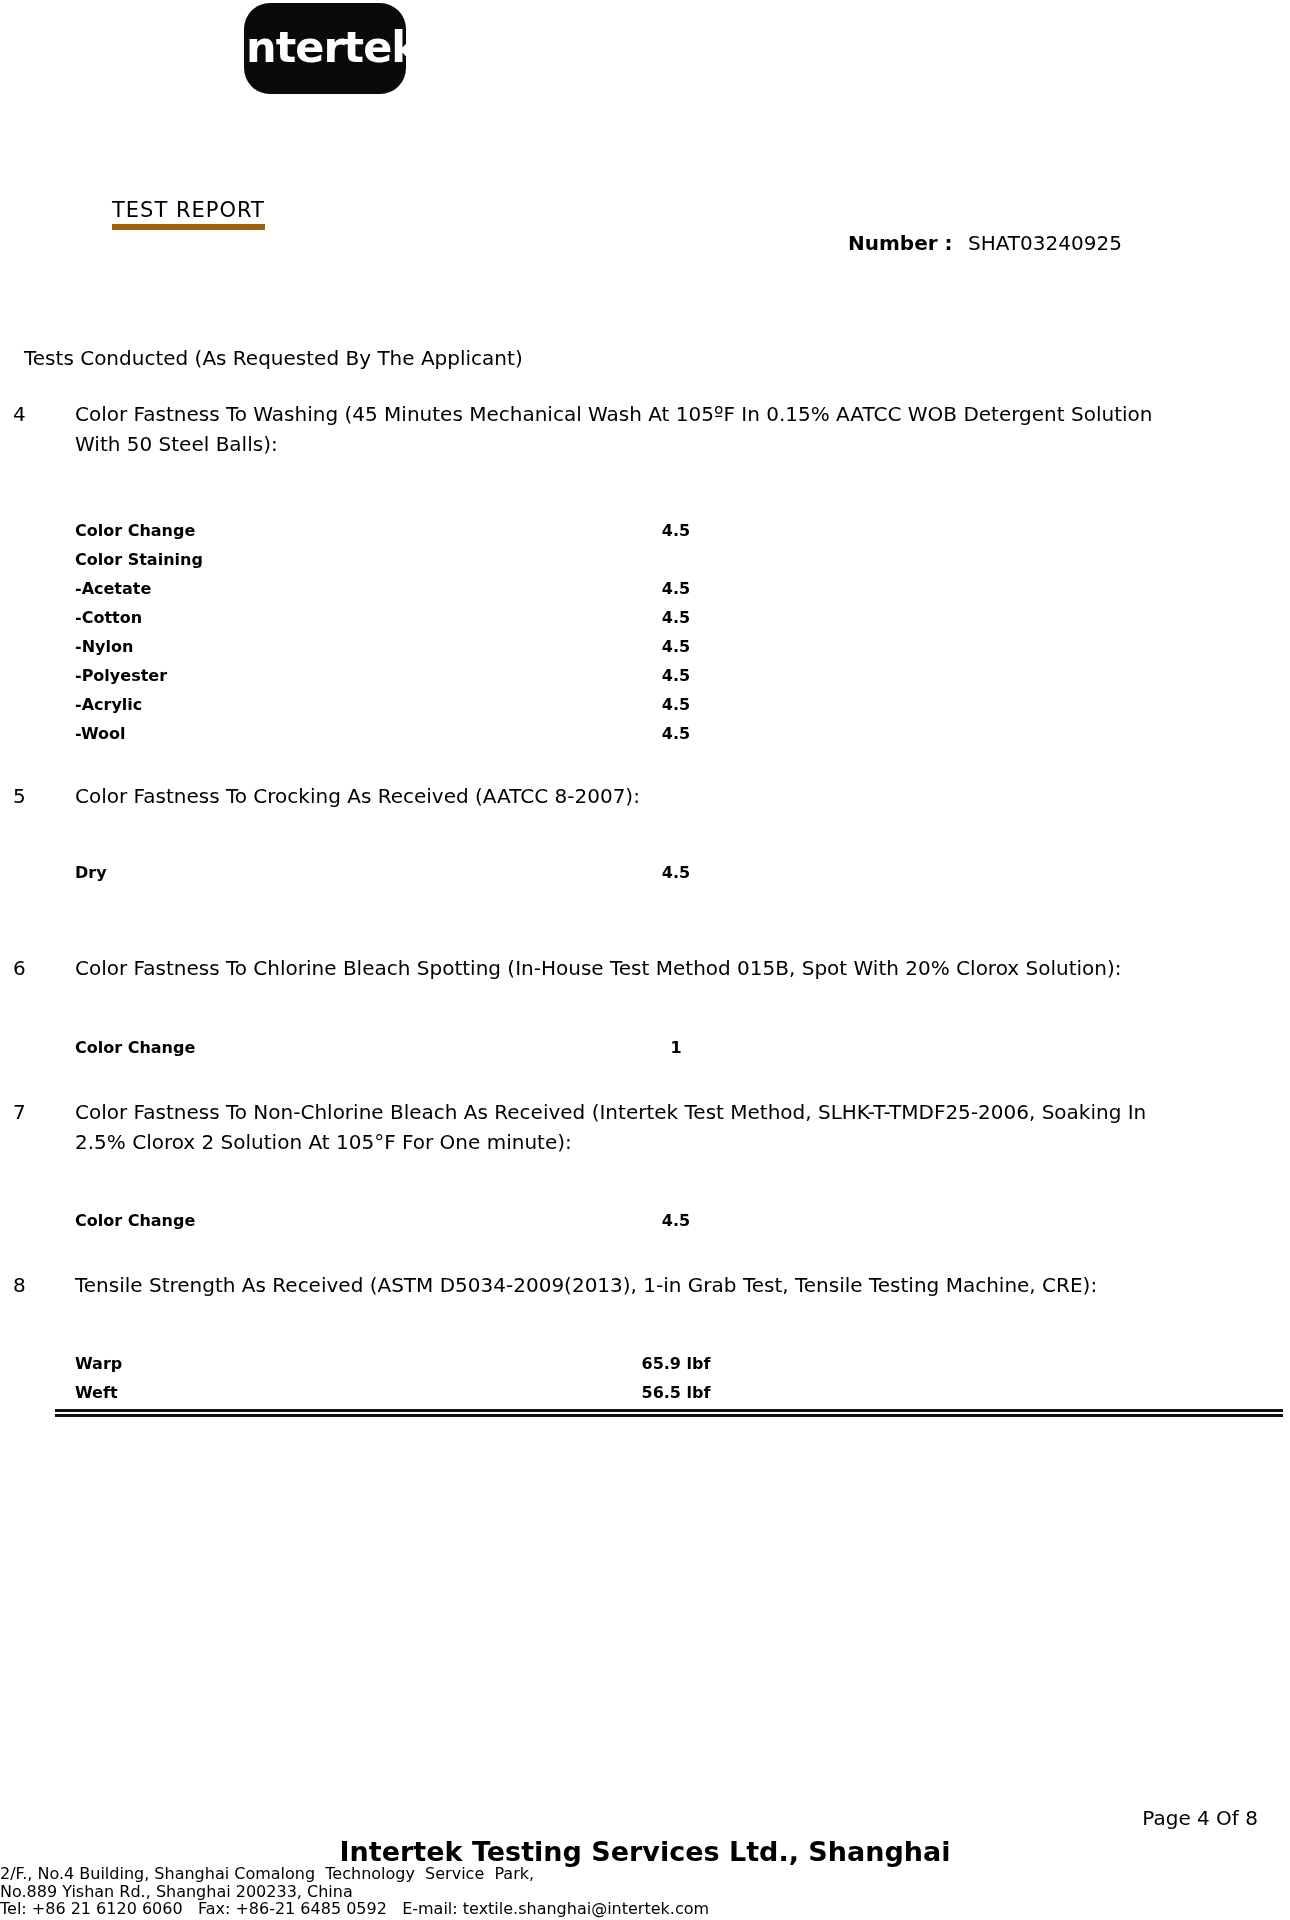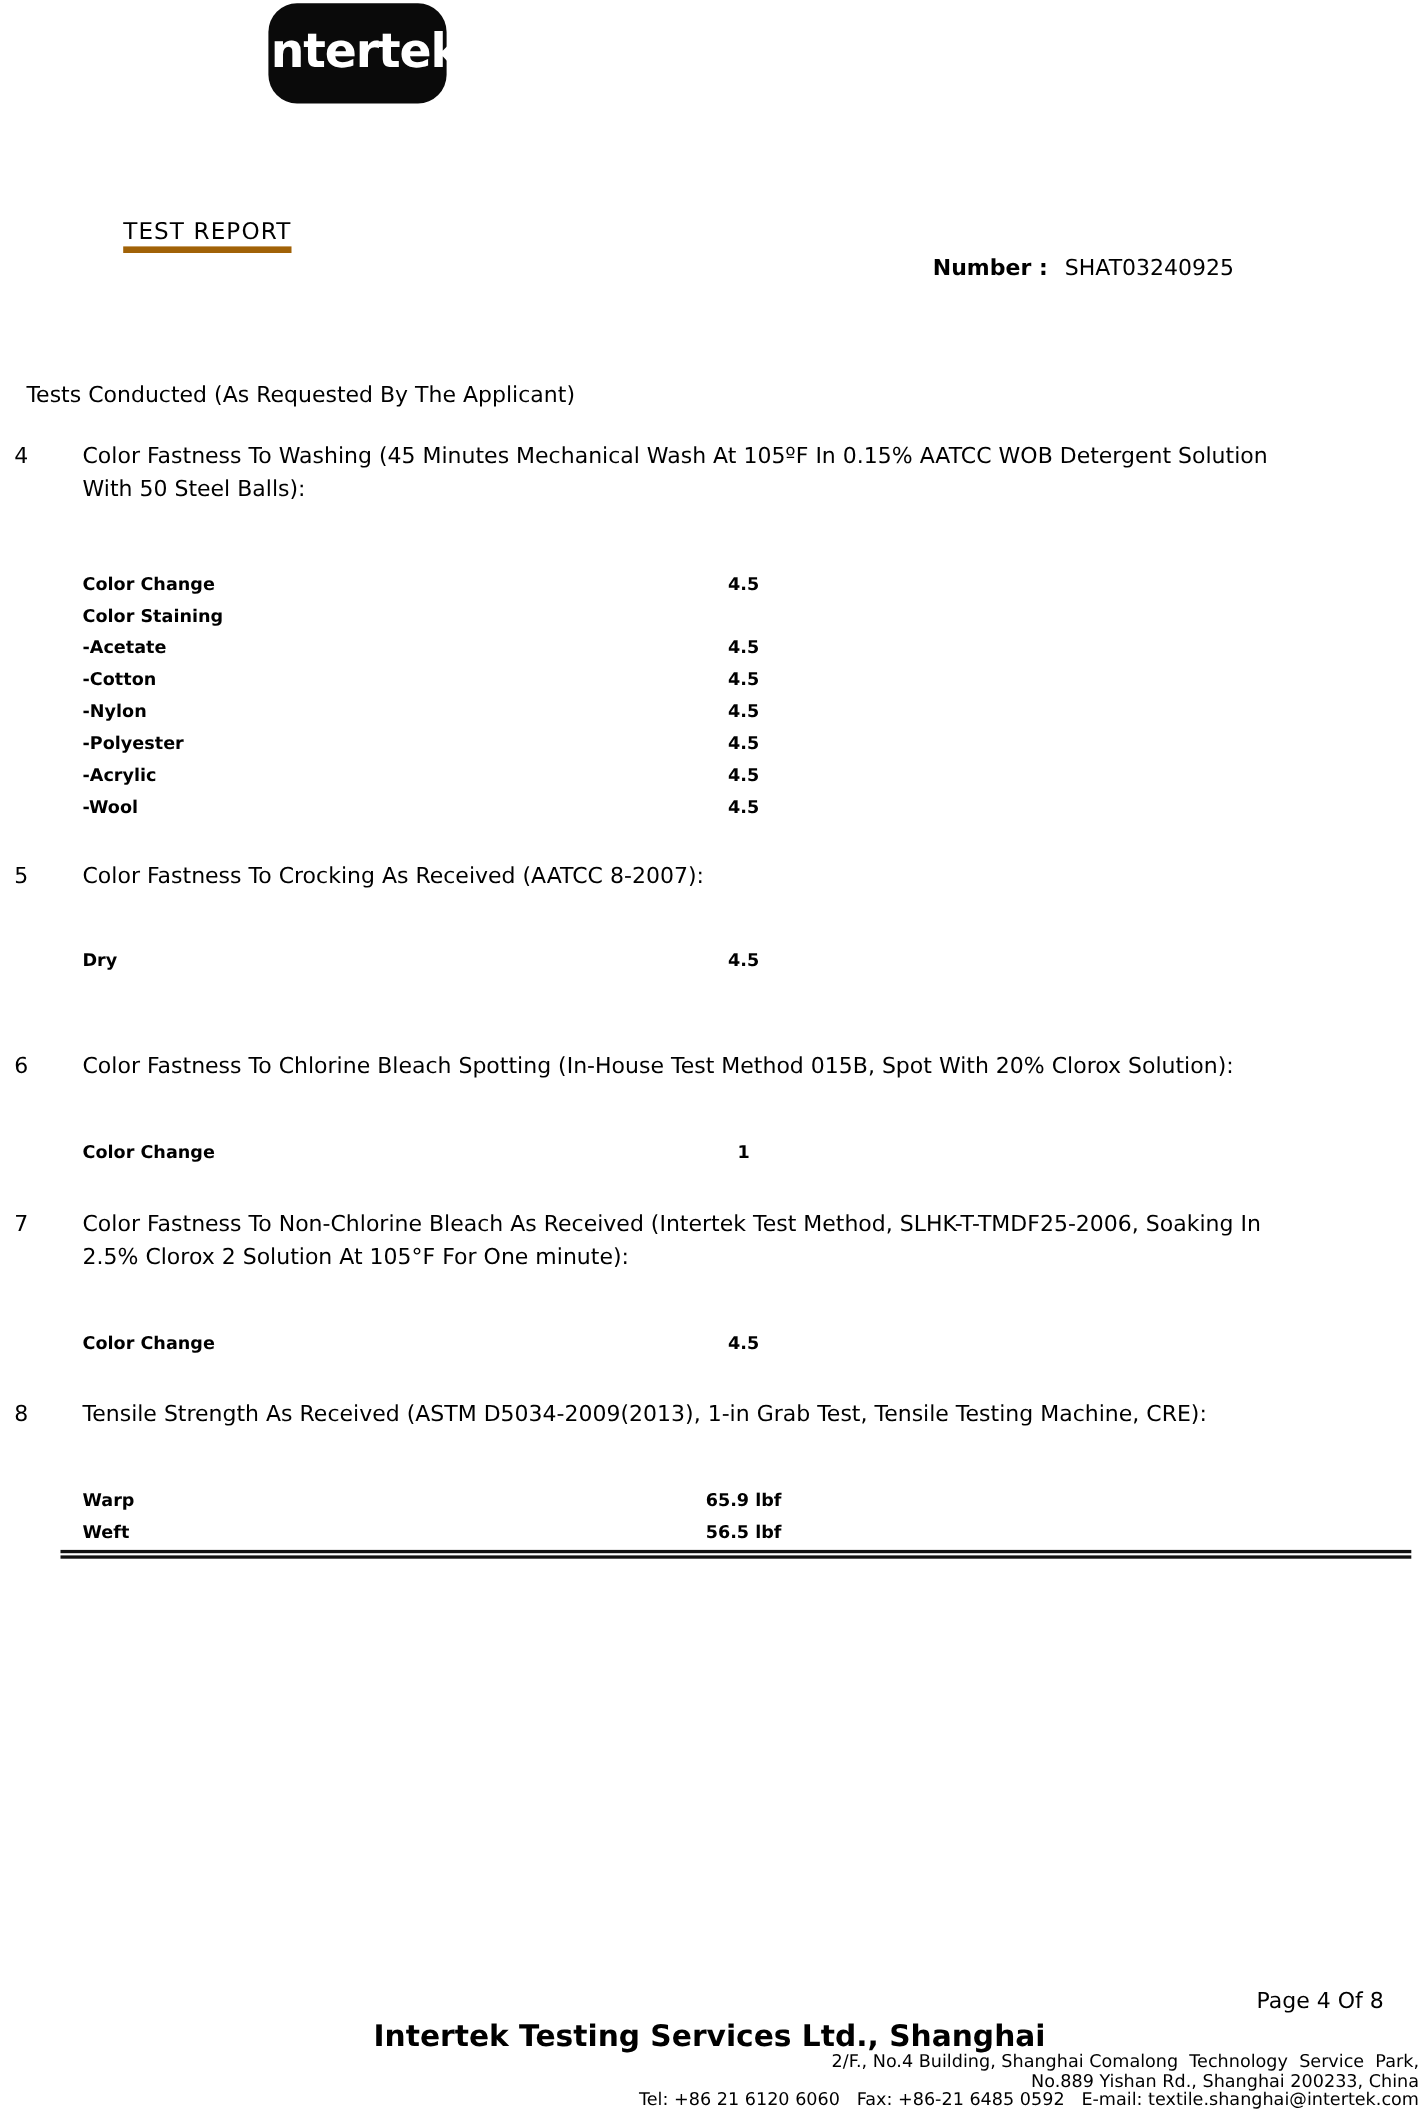--- a/index.html
+++ b/index.html
@@ -57,21 +57,21 @@
   .page-num {
     position:absolute; left:1045px; top:1806px; width:213px;
     text-align:right; font-size:20px;
   }
 
   
   .footer-company {
     position:absolute; left:0; top:1836px; width:1290px; text-align:center;
     font-size:27px; font-weight:bold; white-space:pre;
   }
-  .footer-line { position:absolute; left:0; width:1290px; text-align:right;
+  .footer-line { position:absolute; left:0; width:1290px; text-align:left;
     font-size:16px; line-height:18px; white-space:pre; }
   .f1 { top:1865px; }
   .f2 { top:1883px; }
   .f3 { top:1900px; }
 </style>
 </head>
 <body>
 
 <div class="page">
 

